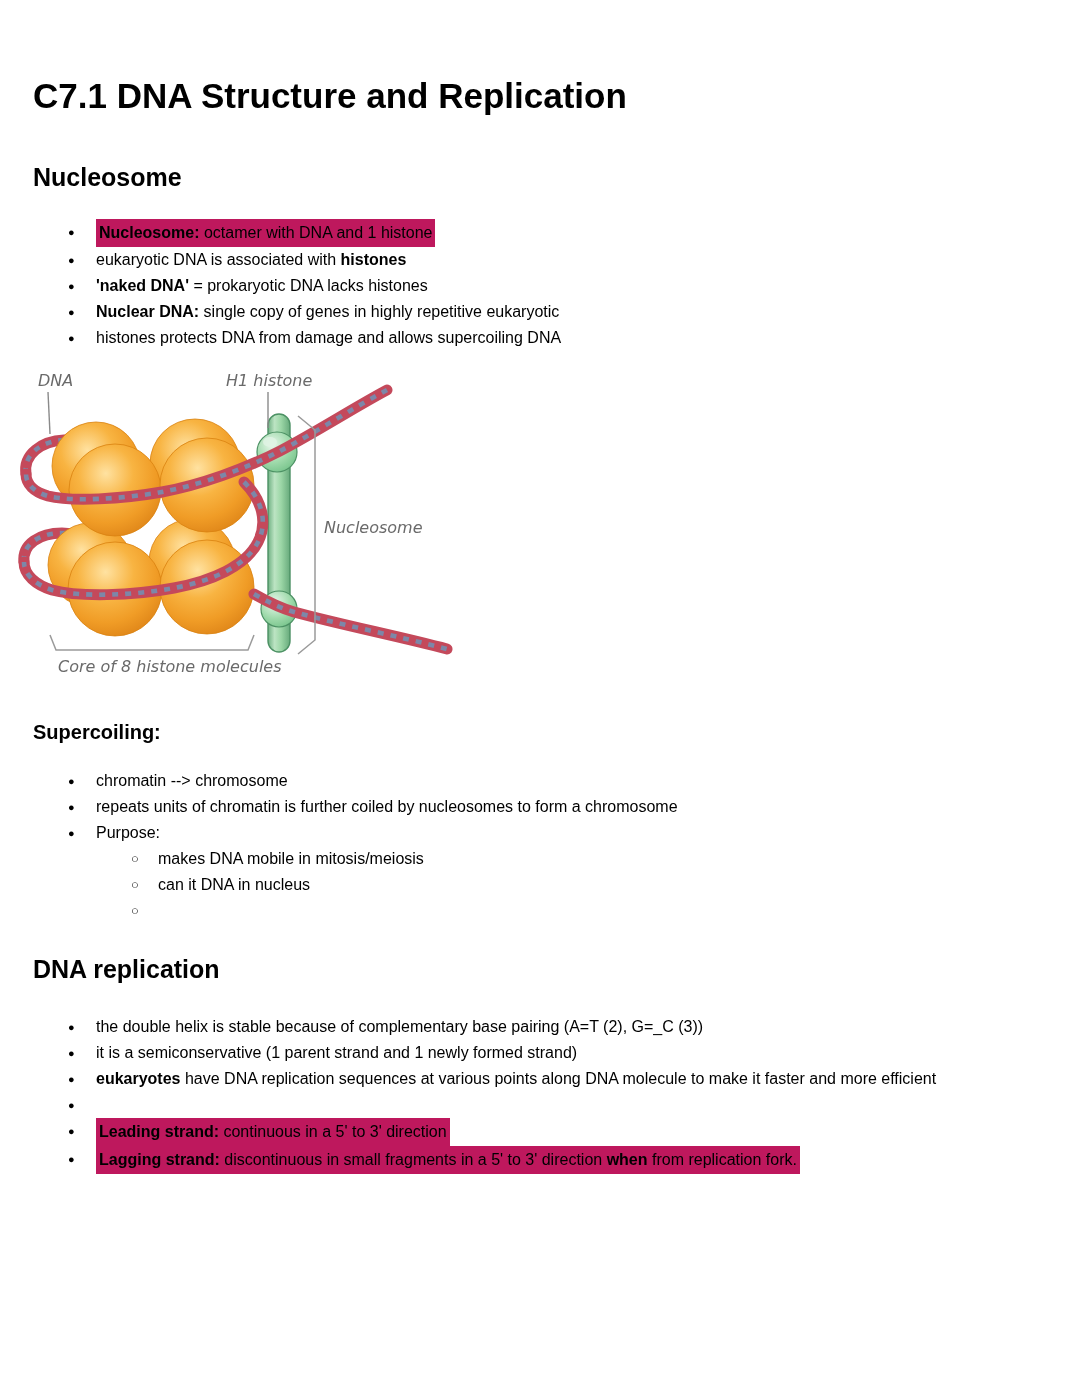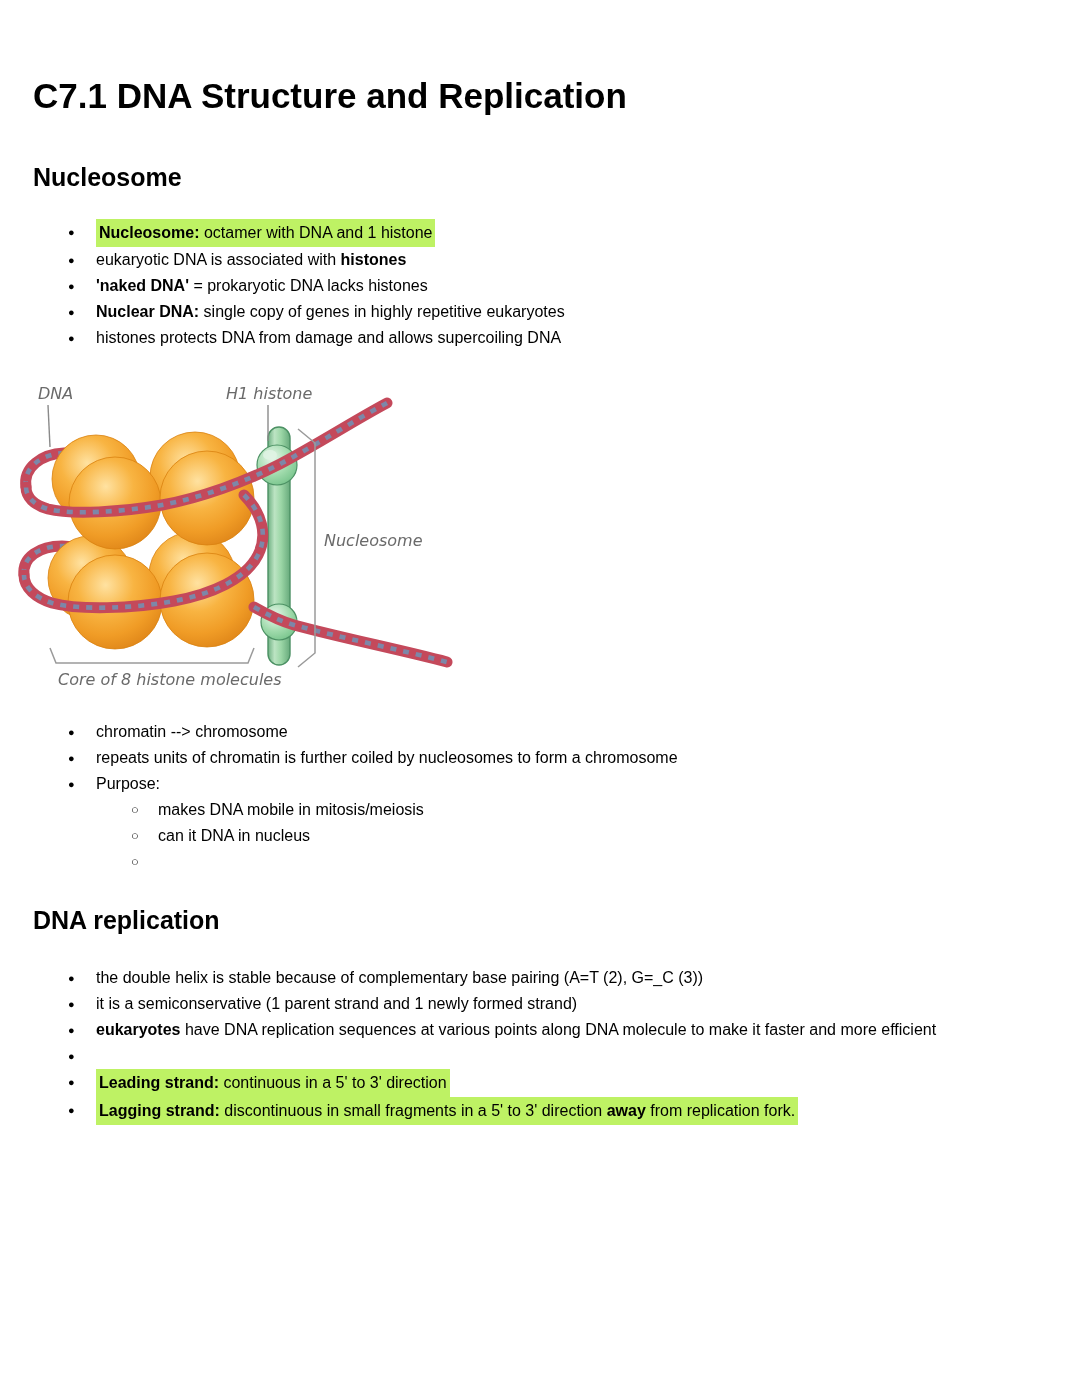--- a/index.html
+++ b/index.html
@@ -13,24 +13,24 @@
   .h2{font-size:25px;line-height:30px;font-weight:700;margin:0;}
   .h3{font-size:20px;line-height:24px;font-weight:700;margin:0;}
   .list{margin:0;max-width:993px;}
   .list .row{display:flex;align-items:flex-start;line-height:26px;font-size:16px;}
   .row .marker{flex:0 0 28px;font-size:11px;line-height:26px;color:#000;}
   .row.lvl1{padding-left:35px;}
   .row.lvl2{padding-left:98px;}
   .row.lvl2 .marker{flex:0 0 27px;font-size:13px;}
   .row .content{max-width:897px;}
   .content b{font-weight:700;}
-  .hl{background:#bef264;padding:1px 3px;box-decoration-break:clone;-webkit-box-decoration-break:clone;}
+  .hl{background:#be185d;padding:1px 3px;box-decoration-break:clone;-webkit-box-decoration-break:clone;}
   
   #nucleosome-list{margin-top:27px;}
-  .figure{margin:32px 0 0 -23px;width:450px;height:312px;position:relative;}
+  .figure{margin:19px 0 0 -23px;width:450px;height:312px;position:relative;}
   #supercoiling-heading{margin-top:38px;}
   #supercoiling-list{margin-top:24px;}
   #dna-replication-heading{margin-top:30px;}
   #dna-replication-list{margin-top:30px;}
   .fig-label{font-family:"DejaVu Sans", sans-serif;font-style:italic;fill:#6a6a6a;}
 </style>
 </head>
 <body>
 
 <div class="doc">
@@ -47,21 +47,21 @@
       <div class="row lvl1">
         <span class="marker">●</span>
         <span class="content"><span>eukaryotic DNA is associated with </span><b>histones</b></span>
       </div>
       <div class="row lvl1">
         <span class="marker">●</span>
         <span class="content"><b>'naked DNA'</b><span> = prokaryotic DNA lacks histones</span></span>
       </div>
       <div class="row lvl1">
         <span class="marker">●</span>
-        <span class="content"><b>Nuclear DNA:</b><span> single copy of genes in highly repetitive eukaryotes</span></span>
+        <span class="content"><b>Nuclear DNA:</b><span> single copy of genes in highly repetitive eukaryotic</span></span>
       </div>
       <div class="row lvl1">
         <span class="marker">●</span>
         <span class="content"><span>histones protects DNA from damage and allows supercoiling DNA</span></span>
       </div>
     </div>
 
   <div class="figure">
     <svg width="450" height="312" viewBox="0 0 450 312">
       <defs>
@@ -127,20 +127,21 @@
 
         <path d="M 288 46 L 305 60 L 305 270 L 288 284" fill="none" stroke="#9a9a9a" stroke-width="1.5"></path>
         <text class="fig-label" x="314" y="163" font-size="16">Nucleosome</text>
 
         <path d="M 40 265 L 46 280 L 238 280 L 244 265" fill="none" stroke="#9a9a9a" stroke-width="1.5"></path>
         <text class="fig-label" x="48" y="302" font-size="16">Core of 8 histone molecules</text>
       </g>
     </svg>
   </div>
 
+  <h3 class="h3" id="supercoiling-heading">Supercoiling:</h3>
 
   <div class="list" id="supercoiling-list">
       <div class="row lvl1">
         <span class="marker">●</span>
         <span class="content"><span>chromatin --&gt; chromosome</span></span>
       </div>
       <div class="row lvl1">
         <span class="marker">●</span>
         <span class="content"><span>repeats units of chromatin is further coiled by nucleosomes to form a chromosome</span></span>
       </div>
@@ -178,17 +179,17 @@
       </div>
       <div class="row lvl1">
         <span class="marker">●</span>
       </div>
       <div class="row lvl1">
         <span class="marker">●</span>
         <span class="content hl"><b>Leading strand:</b><span> continuous in a 5' to 3' direction</span></span>
       </div>
       <div class="row lvl1">
         <span class="marker">●</span>
-        <span class="content hl"><b>Lagging strand:</b><span> discontinuous in small fragments in a 5' to 3' direction </span><b>away</b><span> from replication fork.</span></span>
+        <span class="content hl"><b>Lagging strand:</b><span> discontinuous in small fragments in a 5' to 3' direction </span><b>when</b><span> from replication fork.</span></span>
       </div>
     </div>
 
 </div>
 
 </body></html>

